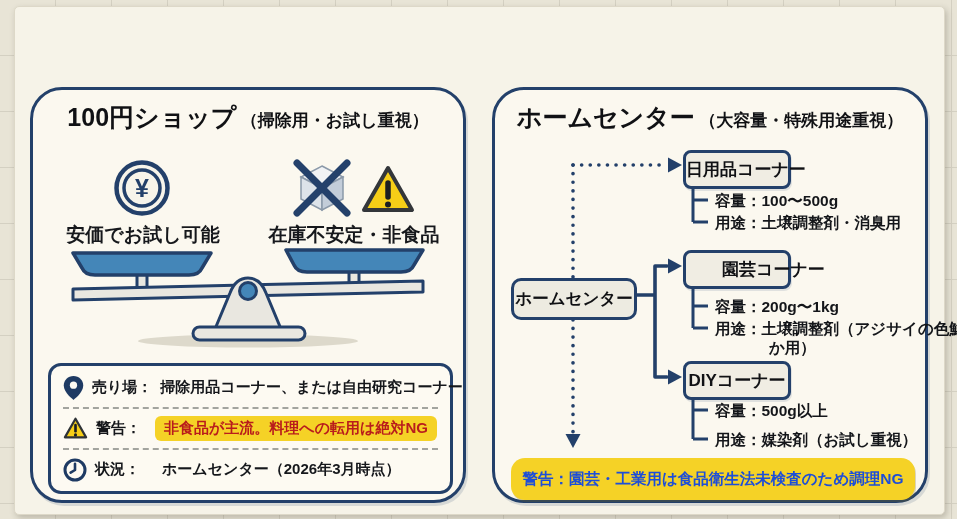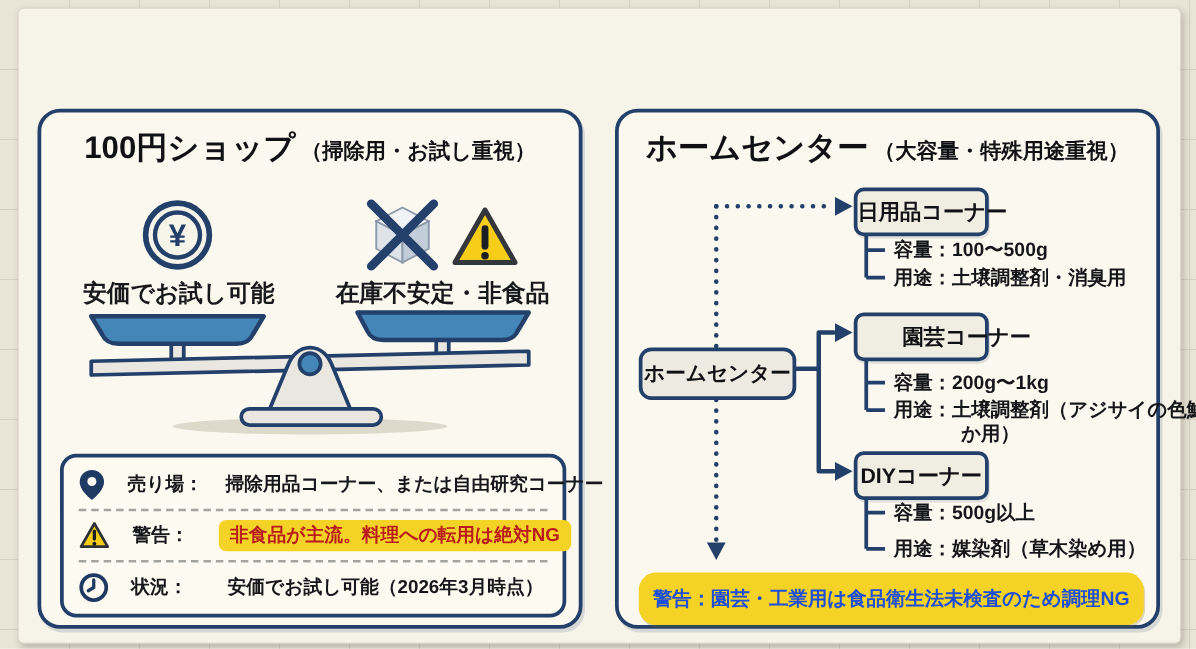--- a/index.html
+++ b/index.html
@@ -16,21 +16,21 @@
     position:absolute; left:14px; top:6px; width:929px; height:507px;
     background:#f6f3e8; border:1px solid #ddd8c8; border-radius:5px;
     box-shadow:2px 3px 6px rgba(60,55,40,.25);
   }
   .main-title{
     position:absolute; top:16px; left:0; right:0; text-align:center;
     font-size:33px; font-weight:bold; color:#333336; letter-spacing:1px; white-space:nowrap;
   }
   .panel{
     position:absolute; top:87px; width:436px; height:416px;
-    background:#fbf8ef; border:3px solid #23406a; border-radius:18px;
+    background:#fbf8ef; border:3px solid #23406a; border-radius:32px;
     box-shadow:2px 3px 0 rgba(35,64,106,.15); box-sizing:border-box;
   }
   .panel.left{ left:30px; }
   .panel.right{ left:492px; }
   .panel-header{
     position:absolute; top:11px; left:0; right:0; text-align:center; white-space:nowrap;
     font-weight:bold; color:#101114;
   }
   .panel-header .h-main{ font-size:25px; }
   .panel-header .h-sub{ font-size:17px; }
@@ -39,21 +39,21 @@
     position:absolute; width:210px; text-align:center; font-size:19px; font-weight:bold;
     color:#16181c; white-space:nowrap;
   }
   .icon-abs{ position:absolute; }
   .info-box{
     position:absolute; left:15px; top:273px; width:405px; height:131px;
     background:#fdfaf2; border:3px solid #23406a; border-radius:13px; box-sizing:border-box;
     display:flex; flex-direction:column; padding:2px 12px;
   }
   .info-row{
-    flex:1; display:flex; align-items:center; gap:18px;
+    flex:1; display:flex; align-items:center; gap:8px;
     font-size:15px; font-weight:bold; white-space:nowrap; color:#15171b;
   }
   .info-row:nth-child(1), .info-row:nth-child(2){ border-bottom:2px dashed #a3a49e; }
   .info-row .info-icon{ flex:0 0 auto; display:flex; align-items:center; }
   .info-row:nth-child(2) .info-text{
     background:#f5d226; padding:3px 9px; border-radius:6px; margin-left:6px; color:#b91c1c;
   }
   .info-row:nth-child(3) .info-text{ margin-left:14px; }
   
   .flow-lines{ position:absolute; left:0; top:0; width:436px; height:416px; }
@@ -157,21 +157,21 @@
           <span class="info-text">非食品が主流。料理への転用は絶対NG</span>
       </div>
       <div class="info-row">
         <span class="info-icon">
           <svg width="24" height="24" viewBox="0 0 24 24">
             <circle cx="12" cy="12" r="10" fill="#fdfaf2" stroke="#1e3a63" stroke-width="3"></circle>
             <path d="M12 12 L12 5.8 M12 12 L7.6 14.6" stroke="#1e3a63" stroke-width="2.6" stroke-linecap="round" fill="none"></path>
           </svg>
         </span>
         <span>状況：</span>
-          <span class="info-text">安価でお試し可能（2026年3月時点）</span>
+          <span class="info-text">ホームセンター（2026年3月時点）</span>
       </div>
     </div>
   </div>
 
   <div class="panel right">
     <div class="panel-header">
       <span class="h-main">ホームセンター</span>
       <span class="h-sub">（大容量・特殊用途重視）</span>
     </div>
 
@@ -196,17 +196,17 @@
     <div class="corner-box" style="top:60px;">日用品コーナー</div>
     <div class="branch-detail nowrap" style="top:101px;">容量：100〜500g</div>
     <div class="branch-detail nowrap" style="top:123px;">用途：土壌調整剤・消臭用</div>
 
     <div class="corner-box" style="top:160px;padding-left:36px;">園芸コーナー</div>
     <div class="branch-detail nowrap" style="top:207px;">容量：200g〜1kg</div>
     <div class="branch-detail wrap" style="top:229px;">用途：土壌調整剤（アジサイの色鮮やか用）</div>
 
     <div class="corner-box" style="top:271px;">DIYコーナー</div>
     <div class="branch-detail nowrap" style="top:311px;">容量：500g以上</div>
-    <div class="branch-detail nowrap" style="top:340px;">用途：媒染剤（草木染め用）</div>
+    <div class="branch-detail nowrap" style="top:340px;">用途：媒染剤（お試し重視）</div>
 
     <div class="warning-pill">警告：園芸・工業用は食品衛生法未検査のため調理NG</div>
   </div>
 </div>
 
 </body></html>

